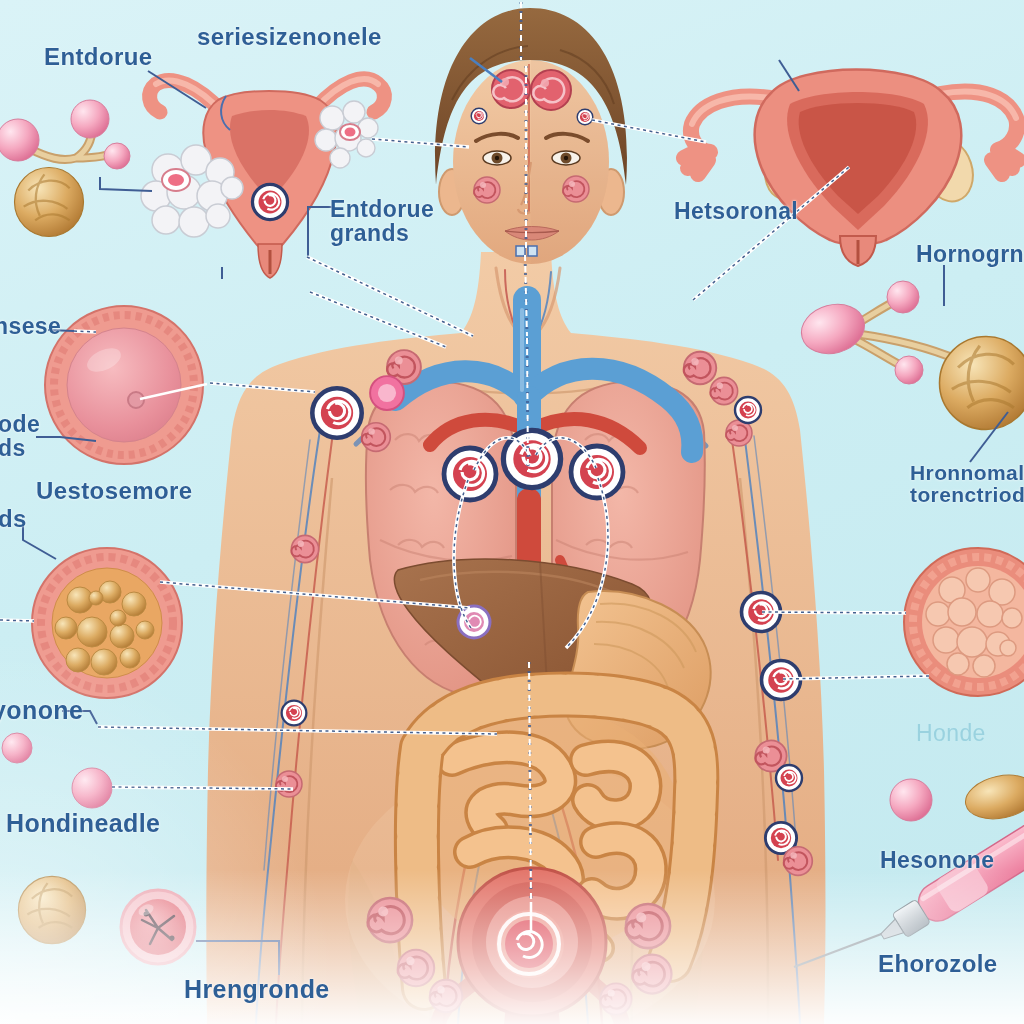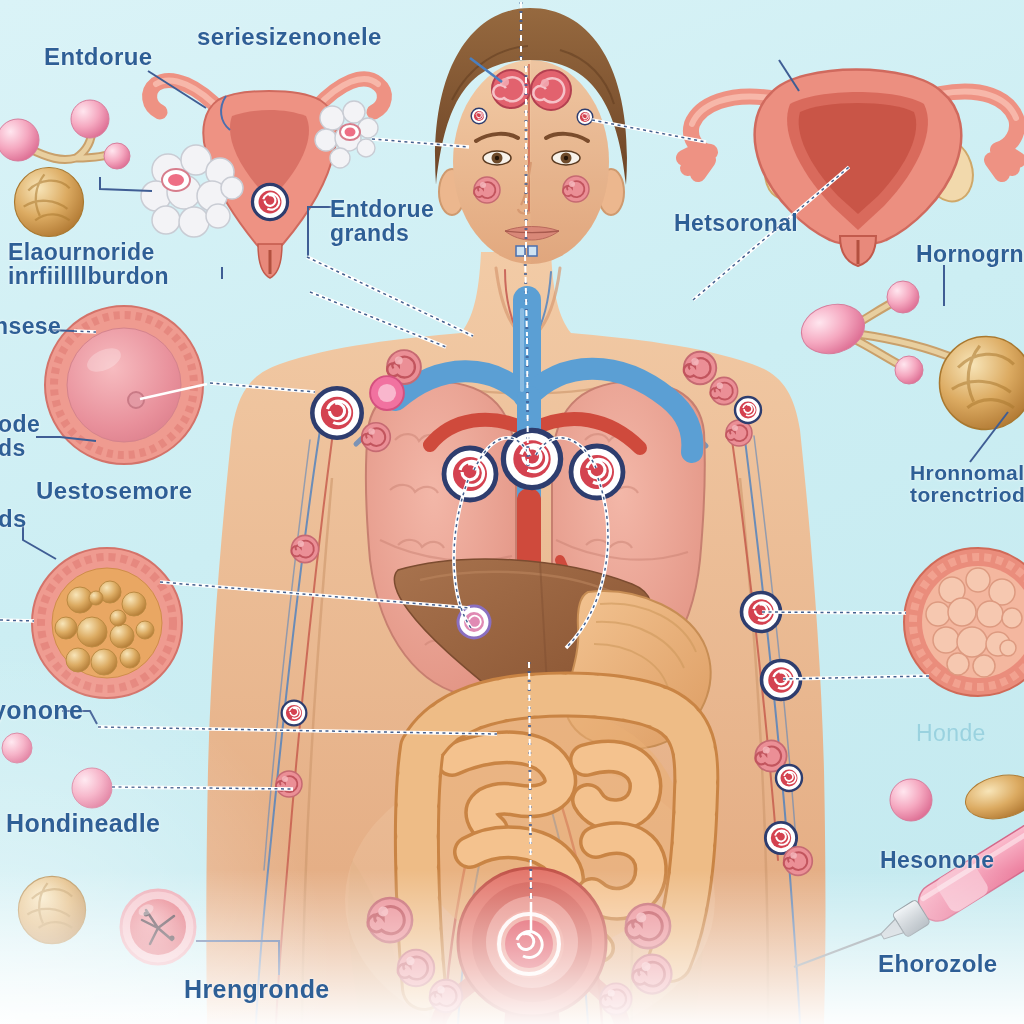--- a/index.html
+++ b/index.html
@@ -548,32 +548,30 @@
       <path d="M531,902 L531,932" stroke="#ffffff" stroke-width="2.5"></path>
     </g>
   </g>
 
   <rect x="0" y="870" width="1024" height="154" fill="url(#fadeB)"></rect>
   <rect x="0" y="640" width="340" height="384" fill="url(#fadeBL)" opacity=".7"></rect>
 </svg>
 
   <div class="lbl" style="left:44px;top:45px;font-size:24px">Entdorue</div>
   <div class="lbl" style="left:197px;top:25px;font-size:24px">seriesizenonele</div>
-  <div class="lbl" style="left:8px;top:241px;font-size:23px">Elaournoride
-inrfiillllburdon</div>
   <div class="lbl" style="left:330px;top:198px;font-size:23px">Entdorue
 grands</div>
   <div class="lbl" style="left:-6px;top:315px;font-size:23px">nsese</div>
   <div class="lbl" style="left:-2px;top:413px;font-size:23px">ode</div>
   <div class="lbl" style="left:-2px;top:437px;font-size:23px">ds</div>
   <div class="lbl" style="left:36px;top:479px;font-size:24px">Uestosemore</div>
   <div class="lbl" style="left:-2px;top:507px;font-size:24px">ds</div>
   <div class="lbl" style="left:-8px;top:697px;font-size:25px">yonone</div>
   <div class="lbl" style="left:6px;top:810px;font-size:25px">Hondineadle</div>
   <div class="lbl" style="left:184px;top:976px;font-size:25px">Hrengronde</div>
-  <div class="lbl" style="left:674px;top:212px;font-size:23px">Hetsoronal</div>
+  <div class="lbl" style="left:674px;top:200px;font-size:23px">Hetsoronal</div>
   <div class="lbl" style="left:916px;top:243px;font-size:23px">Hornogrne</div>
   <div class="lbl" style="left:910px;top:462px;font-size:21px">Hronnomala
 torenctriod</div>
   <div class="lbl faint" style="left:916px;top:722px;font-size:23px">Honde</div>
   <div class="lbl" style="left:880px;top:849px;font-size:23px">Hesonone</div>
   <div class="lbl" style="left:878px;top:952px;font-size:24px">Ehorozole</div>
 </div>
 
 </body></html>

